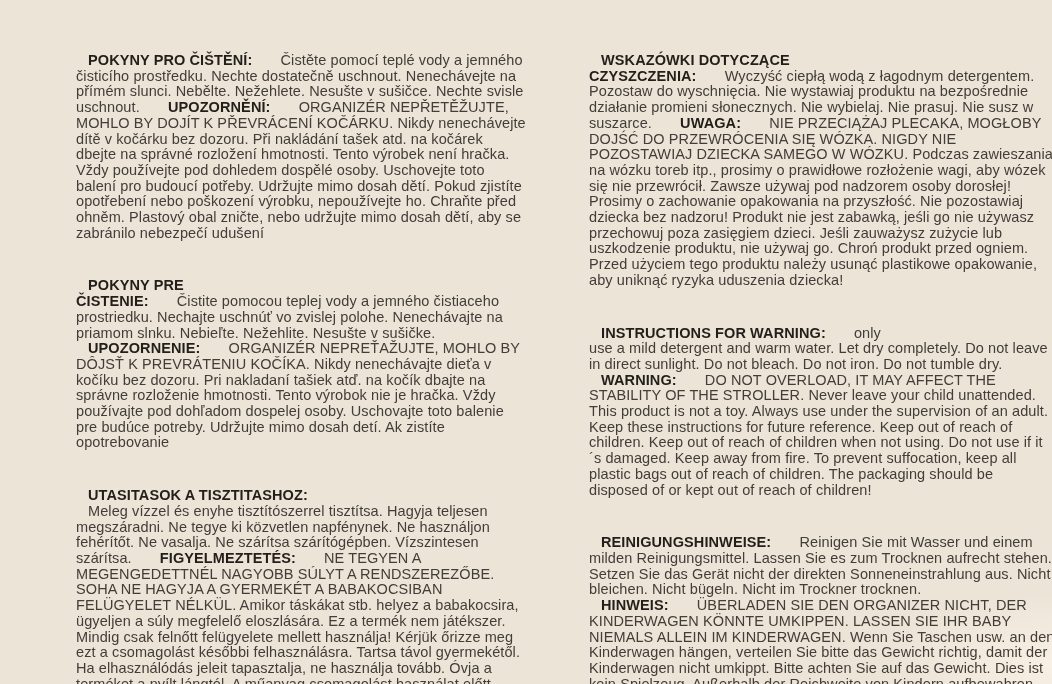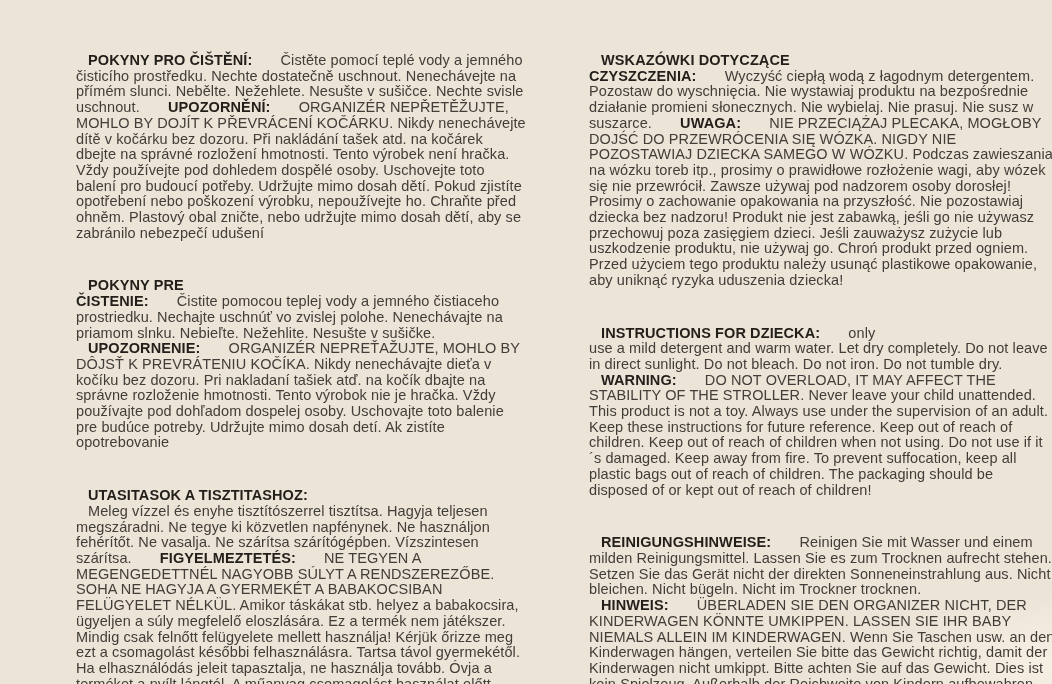--- a/index.html
+++ b/index.html
@@ -45,18 +45,18 @@
   <div class="col col-left">
     <p class="section"><strong>POKYNY PRO ČIŠTĚNÍ: </strong><span>Čistěte pomocí teplé vody a jemného čisticího prostředku. Nechte dostatečně uschnout. Nenechávejte na přímém slunci. Nebělte. Nežehlete. Nesušte v sušičce. Nechte svisle uschnout. </span><strong>UPOZORNĚNÍ: </strong><span>ORGANIZÉR NEPŘETĚŽUJTE, MOHLO BY DOJÍT K PŘEVRÁCENÍ KOČÁRKU. Nikdy nenechávejte dítě v kočárku bez dozoru. Při nakládání tašek atd. na kočárek dbejte na správné rozložení hmotnosti. Tento výrobek není hračka. Vždy používejte pod dohledem dospělé osoby. Uschovejte toto balení pro budoucí potřeby. Udržujte mimo dosah dětí. Pokud zjistíte opotřebení nebo poškození výrobku, nepoužívejte ho. Chraňte před ohněm. Plastový obal zničte, nebo udržujte mimo dosah dětí, aby se zabránilo nebezpečí udušení</span></p>
     <p class="section"><strong>POKYNY PRE
 ČISTENIE: </strong><span>Čistite pomocou teplej vody a jemného čistiaceho prostriedku. Nechajte uschnúť vo zvislej polohe. Nenechávajte na priamom slnku. Nebieľte. Nežehlite. Nesušte v sušičke. </span><strong>UPOZORNENIE: </strong><span>ORGANIZÉR NEPREŤAŽUJTE, MOHLO BY DÔJSŤ K PREVRÁTENIU KOČÍKA. Nikdy nenechávajte dieťa v kočíku bez dozoru. Pri nakladaní tašiek atď. na kočík dbajte na správne rozloženie hmotnosti. Tento výrobok nie je hračka. Vždy používajte pod dohľadom dospelej osoby. Uschovajte toto balenie pre budúce potreby. Udržujte mimo dosah detí. Ak zistíte opotrebovanie</span></p>
     <p class="section"><strong>UTASITASOK A TISZTITASHOZ:
 </strong><span>Meleg vízzel és enyhe tisztítószerrel tisztítsa. Hagyja teljesen megszáradni. Ne tegye ki közvetlen napfénynek. Ne használjon fehérítőt. Ne vasalja. Ne szárítsa szárítógépben. Vízszintesen szárítsa. </span><strong>FIGYELMEZTETÉS: </strong><span>NE TEGYEN A MEGENGEDETTNÉL NAGYOBB SÚLYT A RENDSZEREZŐBE. SOHA NE HAGYJA A GYERMEKÉT A BABAKOCSIBAN FELÜGYELET NÉLKÜL. Amikor táskákat stb. helyez a babakocsira, ügyeljen a súly megfelelő eloszlására. Ez a termék nem játékszer. Mindig csak felnőtt felügyelete mellett használja! Kérjük őrizze meg ezt a csomagolást későbbi felhasználásra. Tartsa távol gyermekétől. Ha elhasználódás jeleit tapasztalja, ne használja tovább. Óvja a terméket a nyílt lángtól. A műanyag csomagolást használat előtt távolítsa el a termékről, hogy megelőzze a gyermek fulladását. Semmisítse meg a csomagolást, vagy tartsa távol gyermekétől.</span></p>
   </div>
   <div class="col col-right">
     <p class="section"><strong>WSKAZÓWKI DOTYCZĄCE
 CZYSZCZENIA: </strong><span>Wyczyść ciepłą wodą z łagodnym detergentem. Pozostaw do wyschnięcia. Nie wystawiaj produktu na bezpośrednie działanie promieni słonecznych. Nie wybielaj. Nie prasuj. Nie susz w suszarce. </span><strong>UWAGA: </strong><span>NIE PRZECIĄŻAJ PLECAKA, MOGŁOBY DOJŚĆ DO PRZEWRÓCENIA SIĘ WÓZKA. NIGDY NIE POZOSTAWIAJ DZIECKA SAMEGO W WÓZKU. Podczas zawieszania na wózku toreb itp., prosimy o prawidłowe rozłożenie wagi, aby wózek się nie przewrócił. Zawsze używaj pod nadzorem osoby dorosłej! Prosimy o zachowanie opakowania na przyszłość. Nie pozostawiaj dziecka bez nadzoru! Produkt nie jest zabawką, jeśli go nie używasz przechowuj poza zasięgiem dzieci. Jeśli zauważysz zużycie lub uszkodzenie produktu, nie używaj go. Chroń produkt przed ogniem. Przed użyciem tego produktu należy usunąć plastikowe opakowanie, aby uniknąć ryzyka uduszenia dziecka!</span></p>
-    <p class="section"><strong>INSTRUCTIONS FOR DZIECKA: </strong><span>only
+    <p class="section"><strong>INSTRUCTIONS FOR WARNING: </strong><span>only
 use a mild detergent and warm water. Let dry completely. Do not leave in direct sunlight. Do not bleach. Do not iron. Do not tumble dry. </span><strong>WARNING: </strong><span>DO NOT OVERLOAD, IT MAY AFFECT THE STABILITY OF THE STROLLER. Never leave your child unattended. This product is not a toy. Always use under the supervision of an adult. Keep these instructions for future reference. Keep out of reach of children. Keep out of reach of children when not using. Do not use if it´s damaged. Keep away from fire. To prevent suffocation, keep all plastic bags out of reach of children. The packaging should be disposed of or kept out of reach of children!</span></p>
     <p class="section"><strong>REINIGUNGSHINWEISE: </strong><span>Reinigen Sie mit Wasser und einem milden Reinigungsmittel. Lassen Sie es zum Trocknen aufrecht stehen. Setzen Sie das Gerät nicht der direkten Sonneneinstrahlung aus. Nicht bleichen. Nicht bügeln. Nicht im Trockner trocknen.
 </span><strong>HINWEIS: </strong><span>ÜBERLADEN SIE DEN ORGANIZER NICHT, DER KINDERWAGEN KÖNNTE UMKIPPEN. LASSEN SIE IHR BABY NIEMALS ALLEIN IM KINDERWAGEN. Wenn Sie Taschen usw. an den Kinderwagen hängen, verteilen Sie bitte das Gewicht richtig, damit der Kinderwagen nicht umkippt. Bitte achten Sie auf das Gewicht. Dies ist kein Spielzeug. Außerhalb der Reichweite von Kindern aufbewahren. Verwenden Sie es nicht, wenn es beschädigt ist. Von Feuer fernhalten. Bewahren Sie alle Plastikbeutel außerhalb der Reichweite von Kindern auf, um Erstickungsgefahr zu vermeiden. Entsorgen oder lagern Sie die Verpackung außerhalb der Reichweite von Kindern</span></p>
   </div>
 </main>
 
 </body></html>

